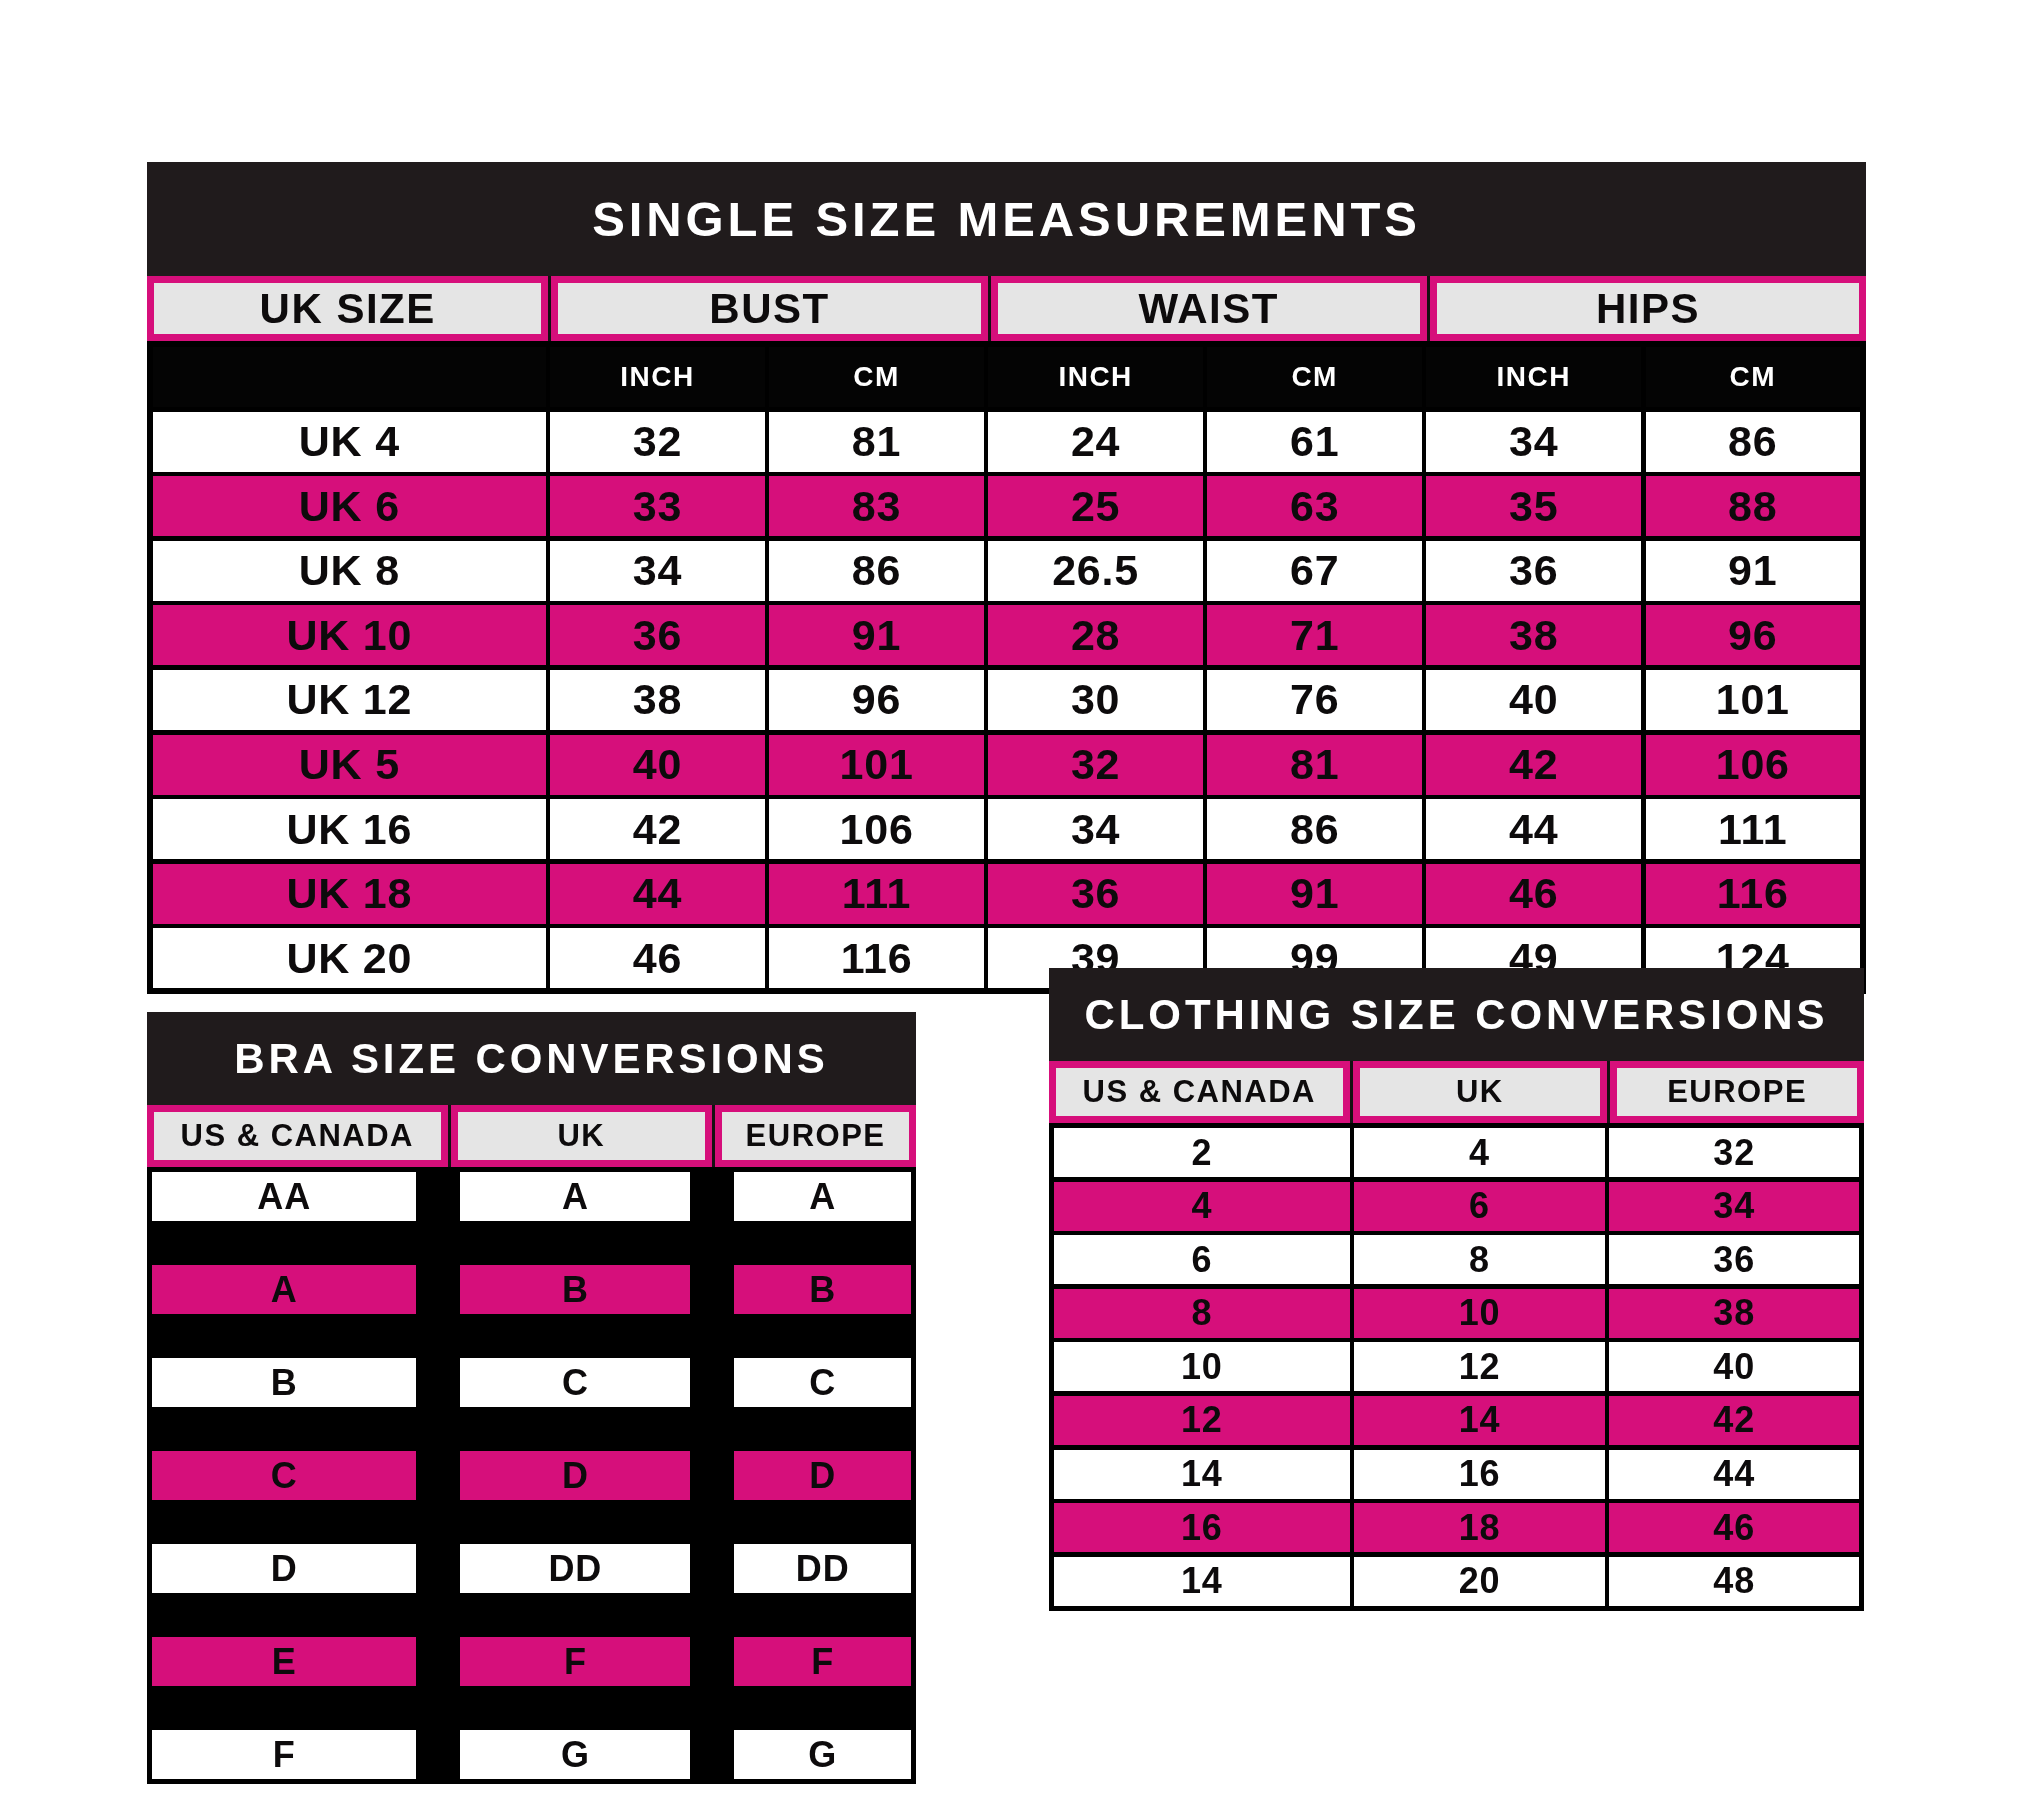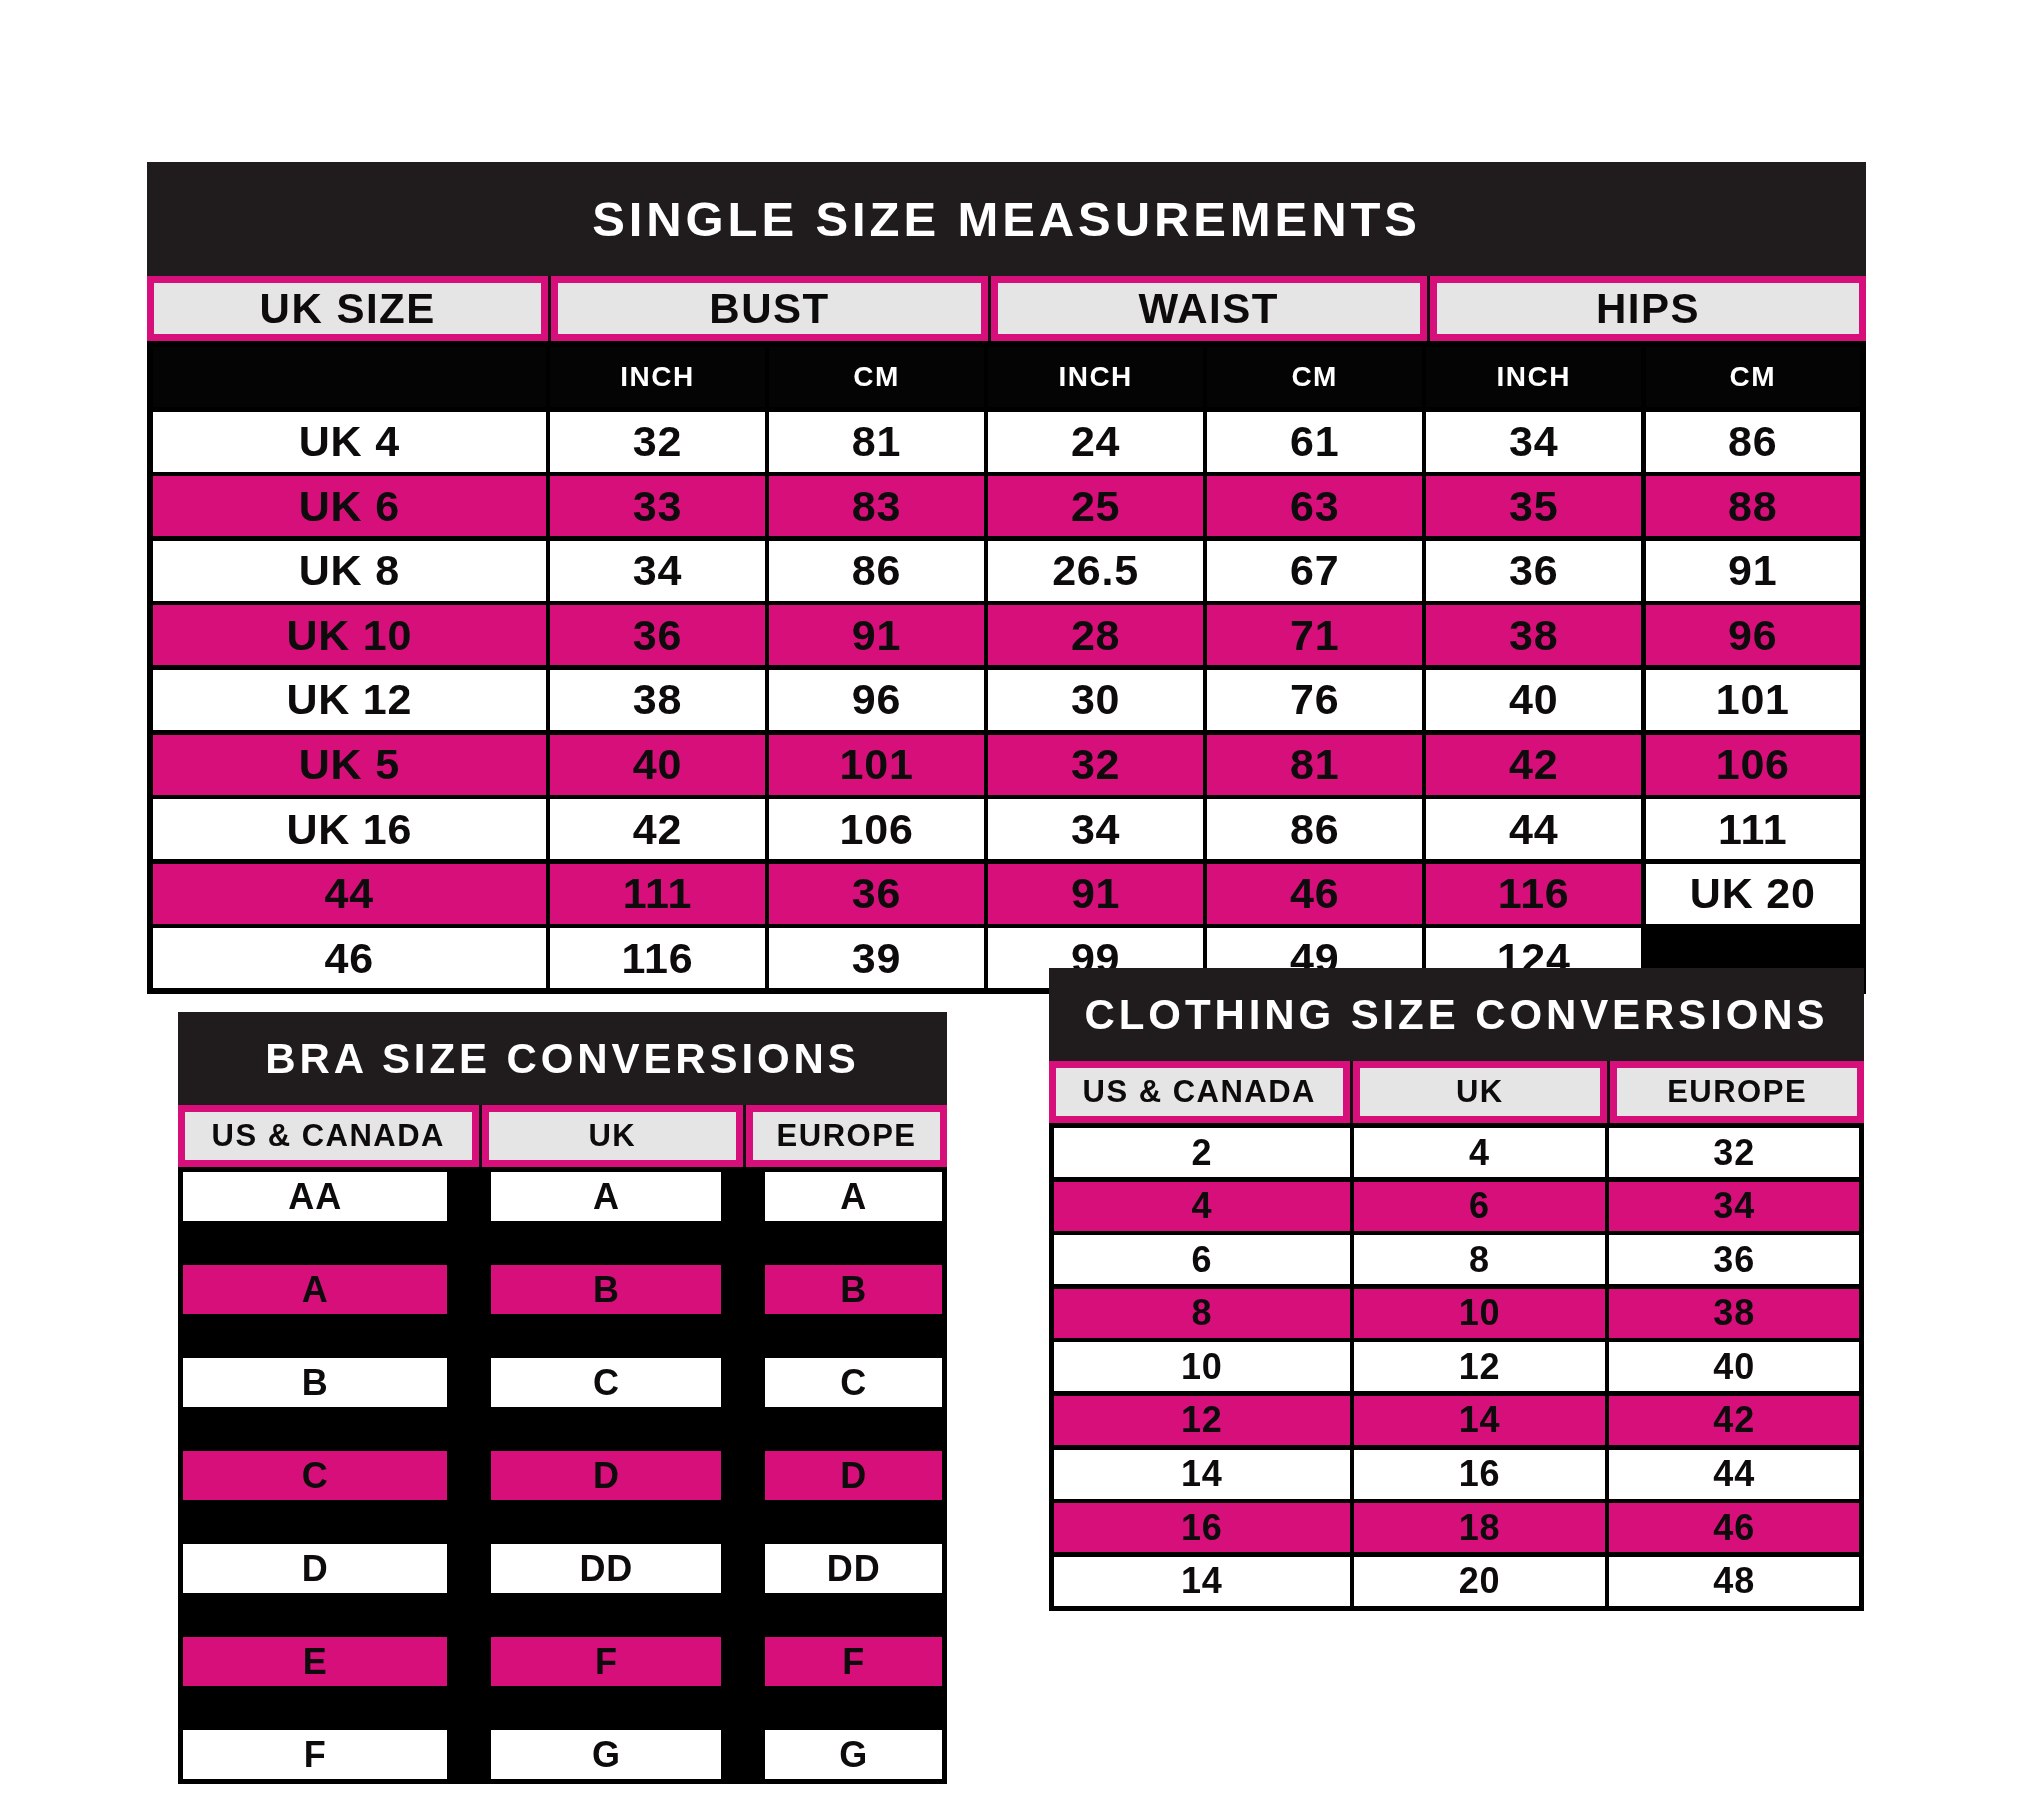--- a/index.html
+++ b/index.html
@@ -52,21 +52,21 @@
     grid-template-columns:520fr 284fr 284fr 284fr 284fr 284fr 284fr;
     grid-auto-rows:60px;
   }
   .grid-main .cell{font-size:43px;}
   .grid-main .cell.sub{font-size:28px;letter-spacing:1.5px;}
   .grid-sm{grid-auto-rows:49px;border-width:5.4px;}
   .grid-sm .cell{font-size:36px;}
   .grid-bra{grid-template-columns:392fr 341fr 262fr;gap:44px;}
   .grid-clo{grid-template-columns:392fr 332fr 331fr;}
   .tbl-main{left:147px;top:114px;width:1719px;margin-top:48px;}
-  .tbl-bra{left:147px;top:1012px;width:769px;margin-left:31px;}
+  .tbl-bra{left:147px;top:1012px;width:769px;}
   .tbl-clo{left:1049px;top:968px;width:815px;}
 </style>
 </head>
 <body>
 
 <div class="canvas">
 
   <section class="tbl tbl-main">
     <div class="band band-main">SINGLE SIZE MEASUREMENTS</div>
     <div class="hdr-row hdr-main">
@@ -125,20 +125,21 @@
         <div class="cell hl">81</div>
         <div class="cell hl">42</div>
         <div class="cell hl">106</div>
         <div class="cell">UK 16</div>
         <div class="cell">42</div>
         <div class="cell">106</div>
         <div class="cell">34</div>
         <div class="cell">86</div>
         <div class="cell">44</div>
         <div class="cell">111</div>
+        <div class="cell hl">UK 18</div>
         <div class="cell hl">44</div>
         <div class="cell hl">111</div>
         <div class="cell hl">36</div>
         <div class="cell hl">91</div>
         <div class="cell hl">46</div>
         <div class="cell hl">116</div>
         <div class="cell">UK 20</div>
         <div class="cell">46</div>
         <div class="cell">116</div>
         <div class="cell">39</div>

